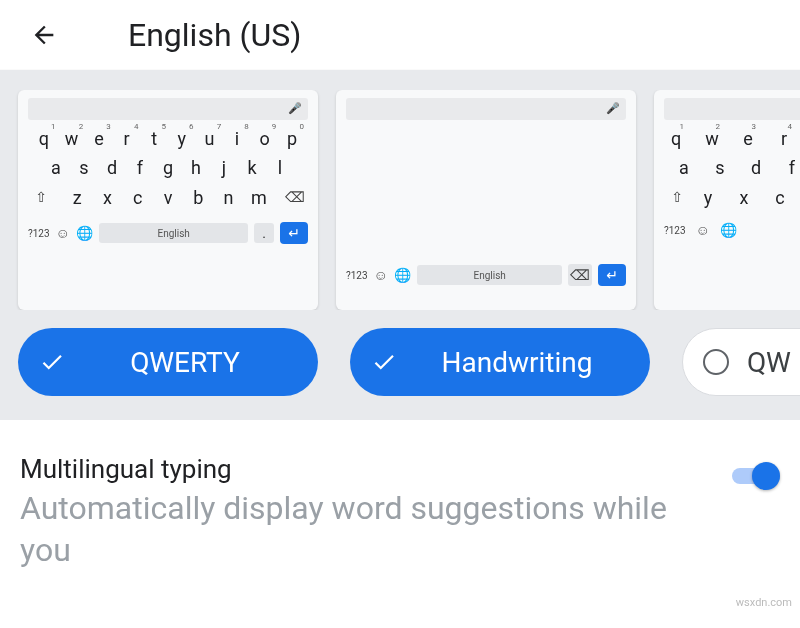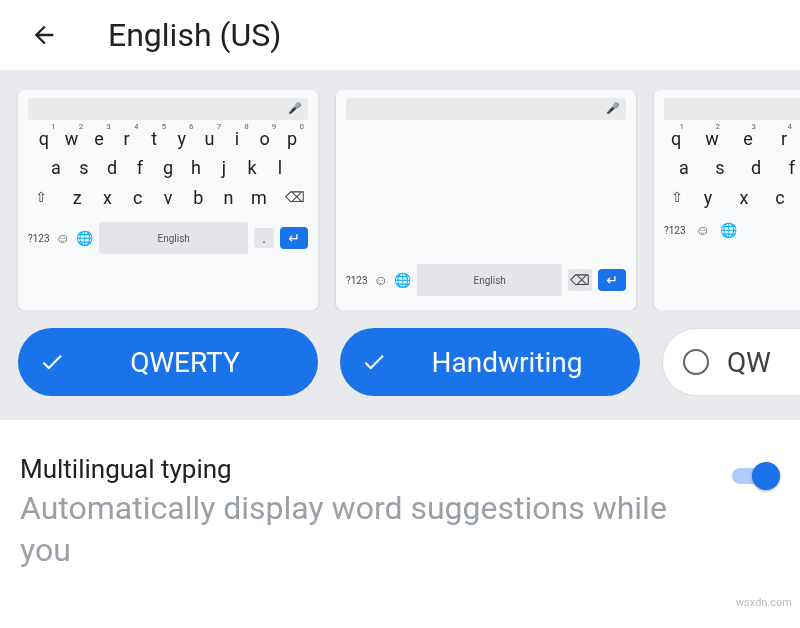--- a/index.html
+++ b/index.html
@@ -22,21 +22,21 @@
   }
   .back-btn {
     width: 40px; height: 40px;
     display: flex; align-items: center; justify-content: center;
     cursor: pointer;
   }
   .back-btn svg { width: 28px; height: 28px; }
   .title {
     font-size: 32px;
     font-weight: 400;
-    margin-left: 44px;
+    margin-left: 64px;
     color: #202124;
   }
   
   .band {
     background: #e8eaed;
     padding: 20px 0 24px 0;
   }
   .previews {
     display: flex;
     gap: 18px;
@@ -87,21 +87,21 @@
     width:22px; height:22px; display:flex; align-items:center; justify-content:center;
     font-size:14px; color:#444;
   }
   .kb .btmrow {
     display:flex; align-items:center; gap:6px; margin-top:6px;
     font-size:12px; color:#444;
   }
   .kb .sym { font-size:10px; }
   .kb .glob, .kb .smile { font-size:14px; }
   .kb .space {
-    flex:1; height:32px; background:#e3e5e8; border-radius:3px;
+    flex:1; height:20px; background:#e3e5e8; border-radius:3px;
     display:flex; align-items:center; justify-content:center;
     font-size:10px; color:#555;
   }
   .kb .dot {
     width:20px; height:20px; background:#e3e5e8; border-radius:3px;
     display:flex; align-items:center; justify-content:center;
     font-size:14px; color:#333;
   }
   .kb .enter {
     width:28px; height:22px; background:#1a73e8; border-radius:4px;
@@ -112,21 +112,21 @@
     height: 130px;
     background: #f8f9fa;
   }
   
   .kb.partial .row, .kb.partial .row3 .keys { justify-content: flex-start; gap: 16px; }
   .kb.partial .row span, .kb.partial .row3 .keys span { flex: 0 0 auto; width: 20px; }
   .kb.partial .btmrow { gap: 10px; }
 
   
   .chips {
-    display:flex; gap:22px; padding: 18px 18px 0 18px; overflow:hidden;
+    display:flex; gap:32px; padding: 18px 18px 0 18px; overflow:hidden;
   }
   .chip {
     height: 68px;
     border-radius: 34px;
     display:flex; align-items:center;
     padding: 0 32px 0 20px;
     font-size: 28px;
     cursor:pointer;
     gap: 18px;
   }

